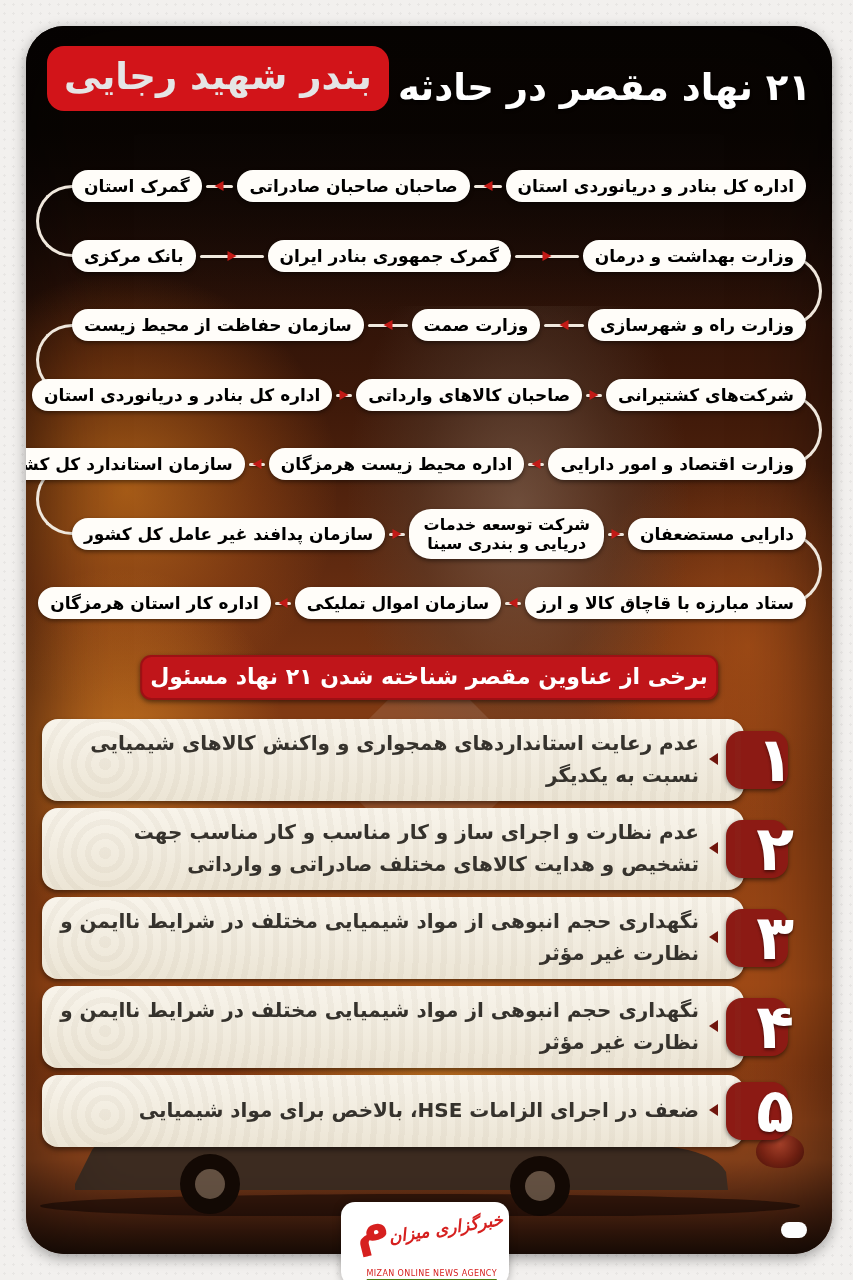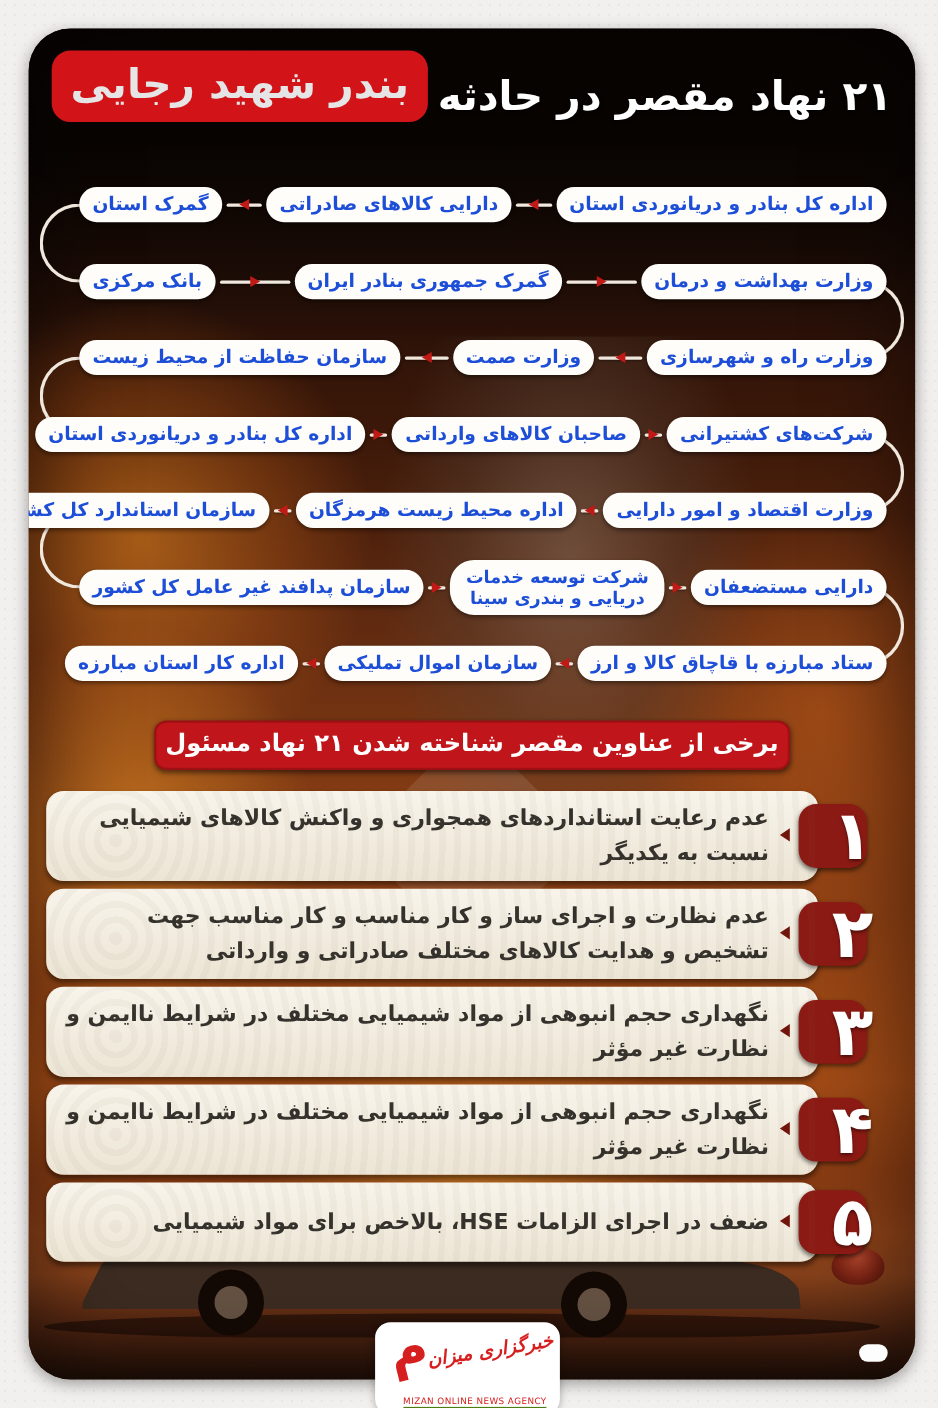--- a/index.html
+++ b/index.html
@@ -57,21 +57,21 @@
   .title-plain{padding-top:6px;text-shadow:0 2px 3px rgba(0,0,0,0.6);margin-top:12px;}
 
   
   .flow-row{
     position:absolute;left:0;right:0;height:44px;z-index:5;
     display:flex;direction:rtl;align-items:center;
     padding:0 26px 0 46px;box-sizing:border-box;
   }
   .pill{
     background:#fffdf9;border-radius:20px;padding:6px 12px;
-    color:#1d4ed8;font-weight:bold;font-size:17px;white-space:nowrap;
+    color:#000000;font-weight:bold;font-size:17px;white-space:nowrap;
     box-shadow:0 2px 4px rgba(0,0,0,0.45);line-height:1.2;
   }
   .pill.two-line{white-space:normal;max-width:190px;text-align:center;border-radius:22px;font-size:16px;}
   .conn{flex:1 1 auto;min-width:16px;height:3px;margin:0 4px;border-radius:2px;
     background:#f0e8dd;position:relative;box-shadow:0 1px 2px rgba(0,0,0,0.4);}
   .arr{position:absolute;left:50%;top:50%;transform:translate(-50%,-50%);width:0;height:0;
     border-top:5px solid transparent;border-bottom:5px solid transparent;}
   .arrows-left .arr{border-right:9px solid #c11a16;}
   .arrows-right .arr{border-left:9px solid #c11a16;}
   .curve{position:absolute;width:44px;height:72px;z-index:4;
@@ -173,21 +173,21 @@
   <div class="title-row">
     <span class="title-plain">۲۱ نهاد مقصر در حادثه</span>
     <span class="title-highlight">بندر شهید رجایی</span>
   </div>
 
   <div class="flow-row arrows-left" style="top:138px">
     <span class="pill">اداره کل بنادر و دریانوردی استان</span>
     <span class="conn">
         <span class="arr"></span>
       </span>
-    <span class="pill">دارایی کالاهای صادراتی</span>
+    <span class="pill">صاحبان صاحبان صادراتی</span>
     <span class="conn">
         <span class="arr"></span>
       </span>
     <span class="pill">گمرک استان</span>
   </div>
   <div class="curve left" style="top:159px"></div>
 
   <div class="flow-row arrows-right" style="top:208px">
     <span class="pill">وزارت بهداشت و درمان</span>
     <span class="conn">
@@ -255,21 +255,21 @@
 
   <div class="flow-row arrows-left" style="top:555px">
     <span class="pill">ستاد مبارزه با قاچاق کالا و ارز</span>
     <span class="conn">
         <span class="arr"></span>
       </span>
     <span class="pill">سازمان اموال تملیکی</span>
     <span class="conn">
         <span class="arr"></span>
       </span>
-    <span class="pill">اداره کار استان مبارزه</span>
+    <span class="pill">اداره کار استان هرمزگان</span>
   </div>
 
   <div class="banner">برخی از عناوین مقصر شناخته شدن ۲۱ نهاد مسئول</div>
 
   <div class="reasons">
     <div class="reason">
       <span class="reason-badge"></span>
       <span class="reason-num">۱</span>
       <span class="reason-marker"></span>
       <span class="reason-text">عدم رعایت استانداردهای همجواری و واکنش کالاهای شیمیایی نسبت به یکدیگر</span>

